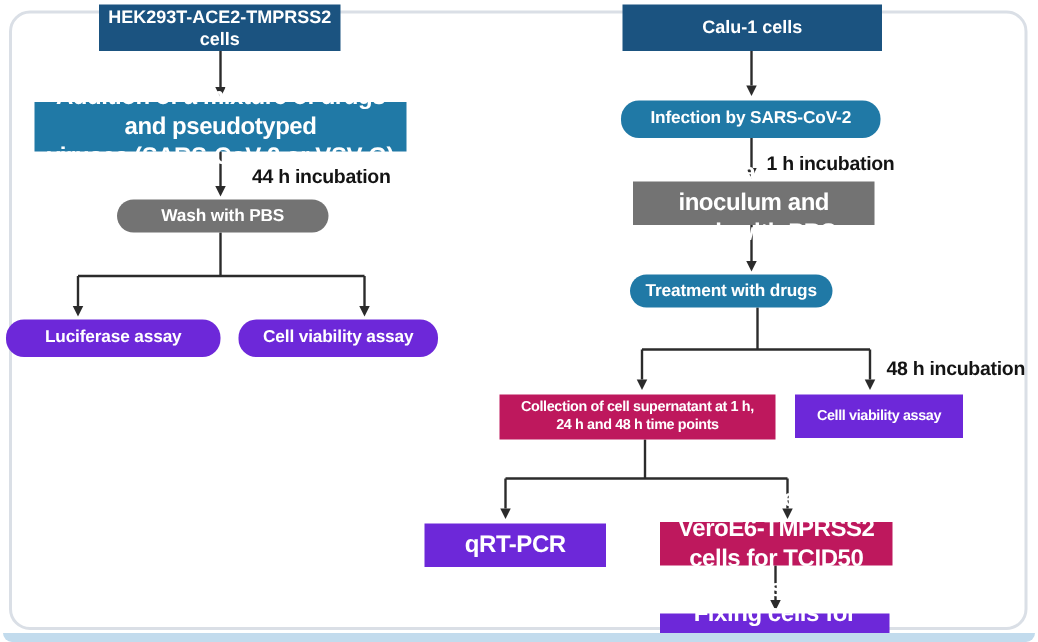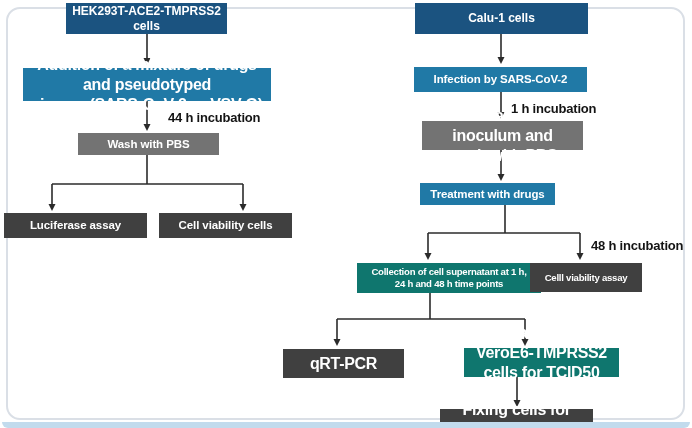--- a/index.html
+++ b/index.html
@@ -18,24 +18,24 @@
   }
   .fbox{
     position:absolute;z-index:4;box-sizing:border-box;
     display:flex;align-items:center;justify-content:center;
     text-align:center;color:#ffffff;font-weight:bold;
     white-space:pre-line;line-height:1.25;padding:1px 2px;
   }
   .navy{background:#1b5380;}
   .tealblue{background:#2079a6;}
   .periwinkle{background:#737373;color:#ffffff;}
-  .tealgreen{background:#404040;}
-  .steel{background:#0f766e;margin-left:24px;}
+  .tealgreen{background:#6d28d9;}
+  .steel{background:#be185d;}
   .fs12{font-size:12px;}
-  .fs11{font-size:11.5px;letter-spacing:-0.1px;}
+  .fs11{font-size:11.5px;letter-spacing:-0.1px;border-radius:12px;}
   .fs10{font-size:16px;letter-spacing:-0.3px;}
   .fs9{font-size:9.6px;letter-spacing:-0.25px;}
   .ilabel{
     position:absolute;z-index:5;color:#141414;font-weight:bold;
     font-size:13px;letter-spacing:-0.2px;white-space:nowrap;
   }
   svg.connectors{position:absolute;left:0;top:0;z-index:3;pointer-events:none;}
   svg.connectors line, svg.connectors polyline{
     stroke:#2b2b2b;stroke-width:1.6;fill:none;
   }
@@ -106,21 +106,21 @@
 
   <div class="fbox tealblue fs10" style="left:23px;top:68px;width:248px;height:33px">Addition of a mixture of drugs and pseudotyped
 viruses (SARS-CoV-2 or VSV-G)</div>
 
   <div class="ilabel" style="left:168px;top:110px">44 h incubation</div>
 
   <div class="fbox periwinkle fs11" style="left:78px;top:133px;width:141px;height:22px">Wash with PBS</div>
 
   <div class="fbox tealgreen fs11" style="left:4px;top:213px;width:143px;height:25px">Luciferase assay</div>
 
-  <div class="fbox tealgreen fs11" style="left:159px;top:213px;width:133px;height:25px">Cell viability cells</div>
+  <div class="fbox tealgreen fs11" style="left:159px;top:213px;width:133px;height:25px">Cell viability assay</div>
 
   <div class="fbox navy fs12" style="left:415px;top:3px;width:173px;height:31px">Calu-1 cells</div>
 
   <div class="fbox tealblue fs11" style="left:414px;top:67px;width:173px;height:25px">Infection by SARS-CoV-2</div>
 
   <div class="ilabel" style="left:511px;top:101px">1 h incubation</div>
 
   <div class="fbox periwinkle fs10" style="left:422px;top:121px;width:161px;height:29px">Removal of viral inoculum and
 wash with PBS</div>
 

